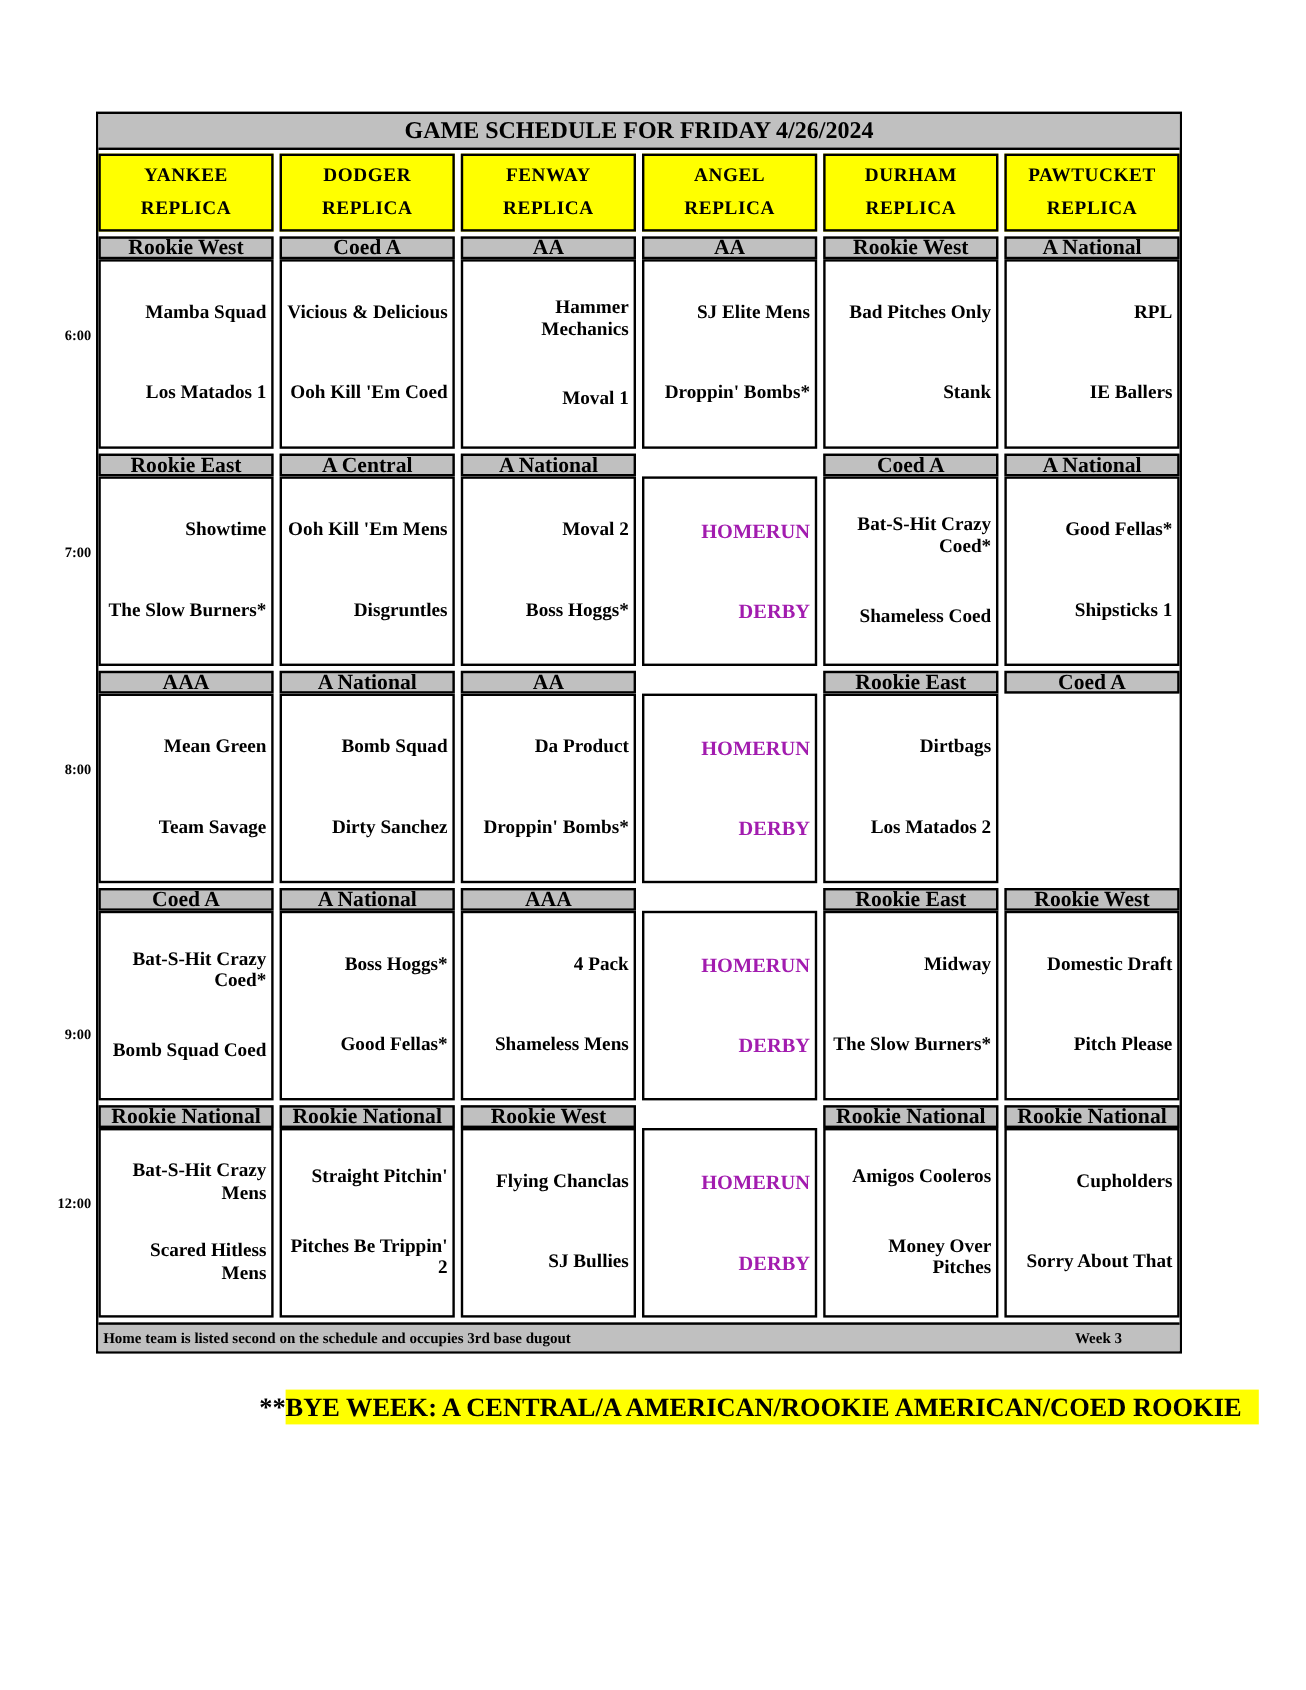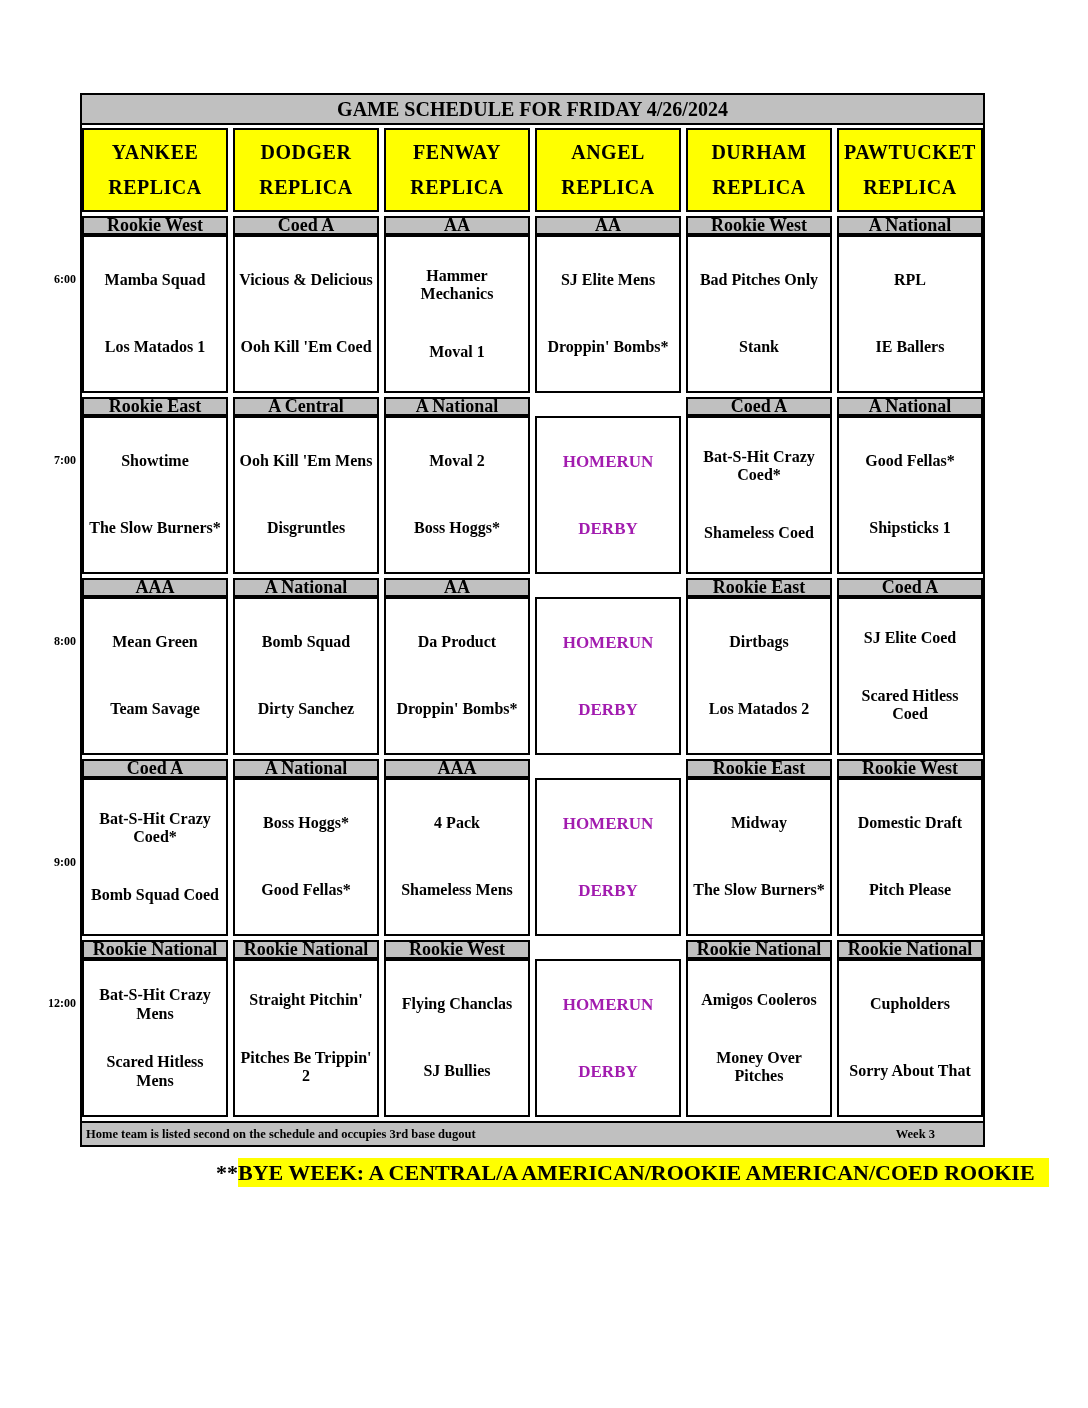--- a/index.html
+++ b/index.html
@@ -17,35 +17,35 @@
     border: 2px solid #000; background: #fff;
   }
   .title-bar {
     height: 30px; background: #c0c0c0; border-bottom: 2px solid #000;
     display: flex; align-items: center; justify-content: center;
     font-weight: bold; font-size: 20px;
   }
   .row { display: grid; grid-template-columns: repeat(6, 1fr); column-gap: 5px; }
   .header-row { margin-top: 3px; }
   .header-cell {
-    height: 84px; background: #ffff00; border: 2px solid #000;
+    height: 65px; background: #ffff00; border: 2px solid #000;
     display: flex; flex-direction: column; justify-content: space-evenly; align-items: center;
-    font-weight: bold; font-size: 20px; letter-spacing: 0.5px; text-align: center;
+    font-weight: bold; font-size: 16px; letter-spacing: 0.5px; text-align: center;
   }
   .block { margin-top: 4px; }
   .bar-cell {
     height: 19px; background: #c0c0c0; border: 2px solid #000;
     display: flex; align-items: center; justify-content: center;
     font-weight: bold; font-size: 18px;
   }
   .bar-cell.empty { visibility: hidden; }
   .team-cell {
     height: 158px; background: #fff; border: 2px solid #000;
     display: flex; flex-direction: column; justify-content: space-around; align-items: center;
-    font-weight: bold; font-size: 16px; text-align: center;
+    font-weight: bold; font-size: 16px; text-align: right;
     padding: 10px 4px; line-height: 1.15;
   }
   .team-cell .team { width: 100%; }
   .team-cell.special { color: #a21caf; font-size: 17px; }
   .footer-bar {
     margin-top: 4px; height: 24px; background: #c0c0c0; border-top: 2px solid #000;
     display: flex; align-items: center; justify-content: space-between;
     font-weight: bold; font-size: 12.5px;
     padding-left: 4px; padding-right: 48px;
   }
@@ -197,24 +197,20 @@
               <div class="team">Droppin' Bombs*</div>
             </div>
             <div class="team-cell special">
               <div class="team">HOMERUN</div>
               <div class="team">DERBY</div>
             </div>
             <div class="team-cell">
               <div class="team">Dirtbags</div>
               <div class="team">Los Matados 2</div>
             </div>
-            <div class="team-cell">
-              <div class="team">SJ Elite Coed</div>
-              <div class="team">Scared Hitless Coed</div>
-            </div>
           </div>
         </div>
         <div class="block">
           <div class="row bar-row">
             <div class="bar-cell">Coed A</div>
             <div class="bar-cell">A National</div>
             <div class="bar-cell">AAA</div>
             <div class="bar-cell empty"></div>
             <div class="bar-cell">Rookie East</div>
             <div class="bar-cell">Rookie West</div>

